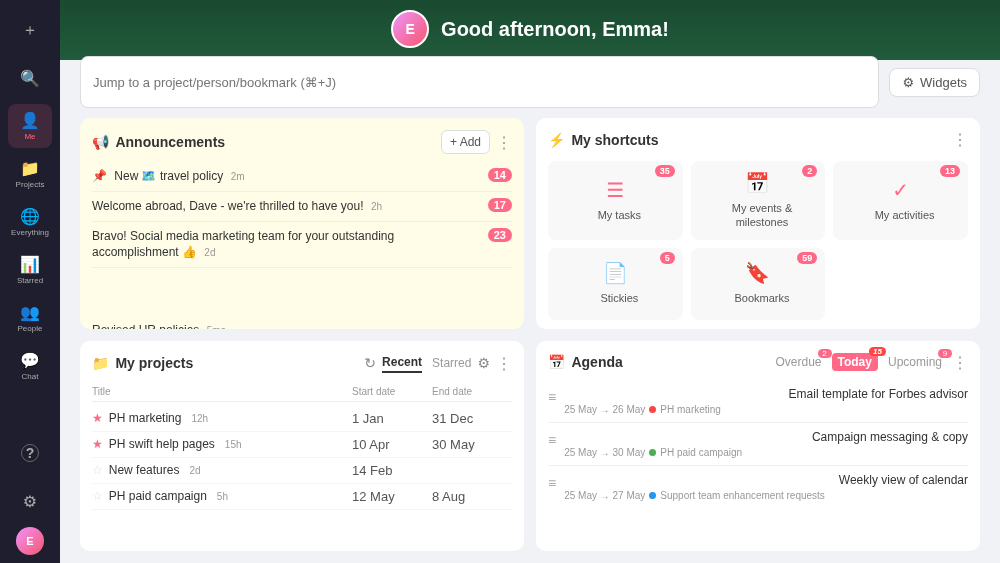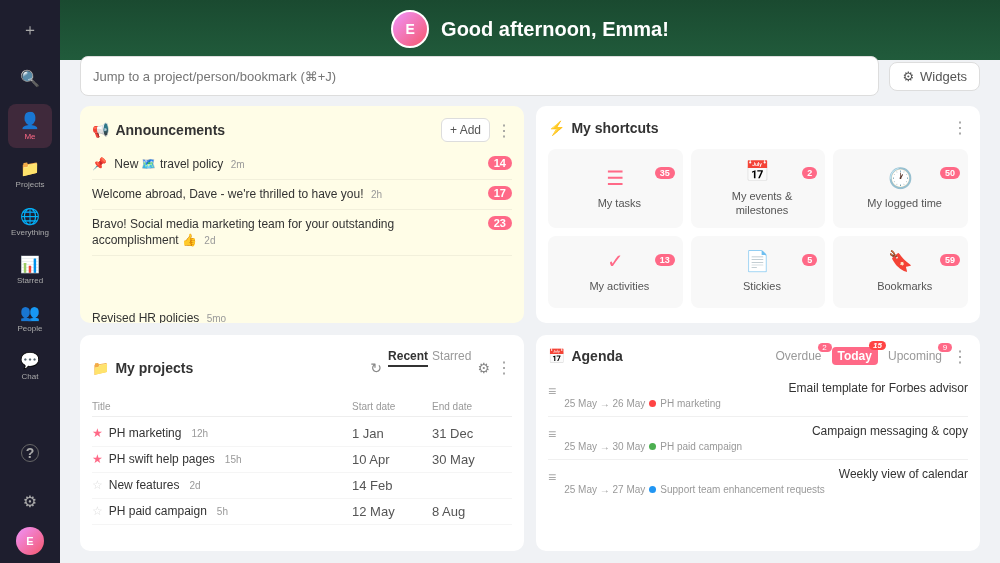--- a/index.html
+++ b/index.html
@@ -99,21 +99,21 @@
     .search-bar-row {
       position: relative;
       z-index: 2;
       padding: 0 20px 10px;
       display: flex;
       align-items: center;
       gap: 10px;
     }
     .search-input {
       flex: 1;
-      height: 40px;
+      height: 52px;
       border: 1px solid #ddd;
       border-radius: 8px;
       padding: 0 12px;
       font-size: 13px;
       color: #999;
       background: white;
       outline: none;
     }
     .widgets-btn {
       display: flex;
@@ -250,34 +250,34 @@
     }
     .shortcut-label {
       font-size: 11px;
       color: #555;
       text-align: center;
       line-height: 1.3;
       margin-left: 8px;
     }
     .shortcut-badge {
       position: absolute;
-      top: 18px;
+      top: 4px;
       right: 8px;
       background: #ff6987;
       color: white;
       border-radius: 10px;
       padding: 1px 5px;
       font-size: 9px;
       font-weight: 600;
     }
     .projects-tabs {
       display: flex;
-      align-items: flex-start;
-      gap: 4px;
-      margin-bottom: 22px;
+      align-items: center;
+      gap: 10px;
+      margin-bottom: 1px;
     }
     .projects-tab {
       font-size: 12px;
       color: #999;
       cursor: pointer;
       padding: 2px 0;
     }
     .projects-tab.active {
       color: #333;
       font-weight: 600;
@@ -497,25 +497,20 @@
       <div class="shortcuts-grid">
         <div class="shortcut-item">
           <span class="shortcut-badge">35</span>
           <span class="shortcut-icon">☰</span>
           <span class="shortcut-label">My tasks</span>
         </div>
         <div class="shortcut-item">
           <span class="shortcut-badge">2</span>
           <span class="shortcut-icon">📅</span>
           <span class="shortcut-label">My events &amp; milestones</span>
-        </div>
-        <div class="shortcut-item">
-          <span class="shortcut-badge">50</span>
-          <span class="shortcut-icon">🕐</span>
-          <span class="shortcut-label">My logged time</span>
         </div>
         <div class="shortcut-item">
           <span class="shortcut-badge">13</span>
           <span class="shortcut-icon">✓</span>
           <span class="shortcut-label">My activities</span>
         </div>
         <div class="shortcut-item">
           <span class="shortcut-badge">5</span>
           <span class="shortcut-icon">📄</span>
           <span class="shortcut-label">Stickies</span>

